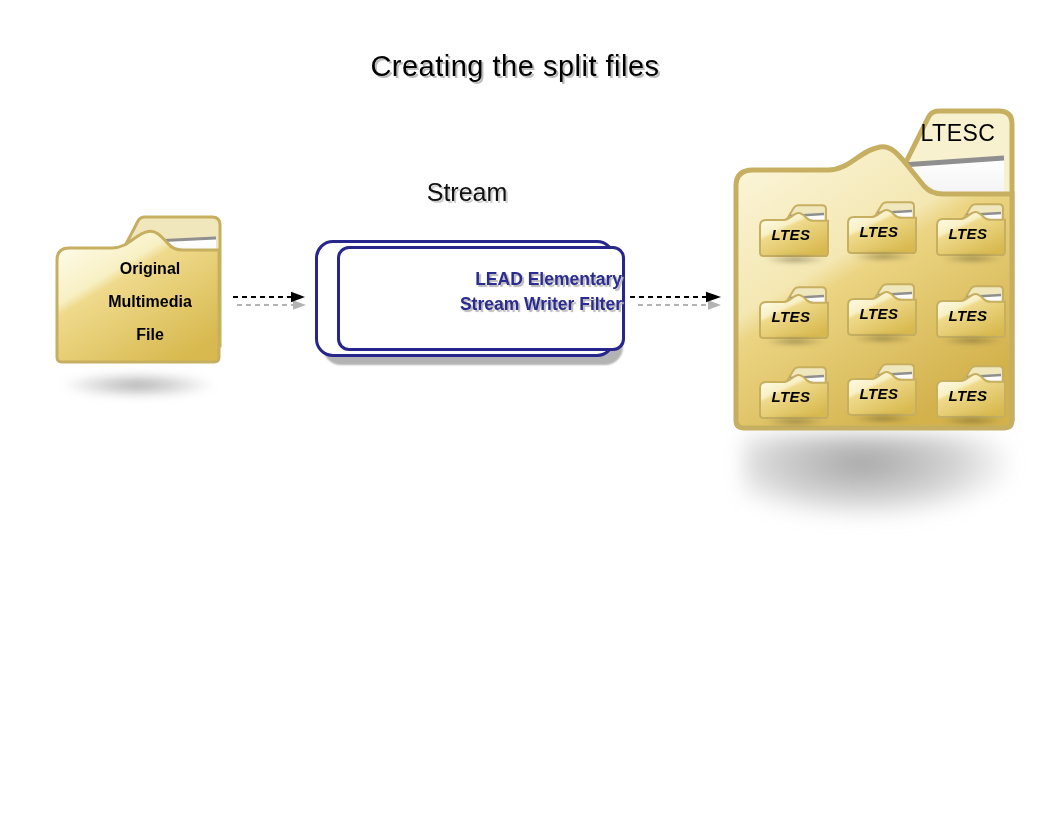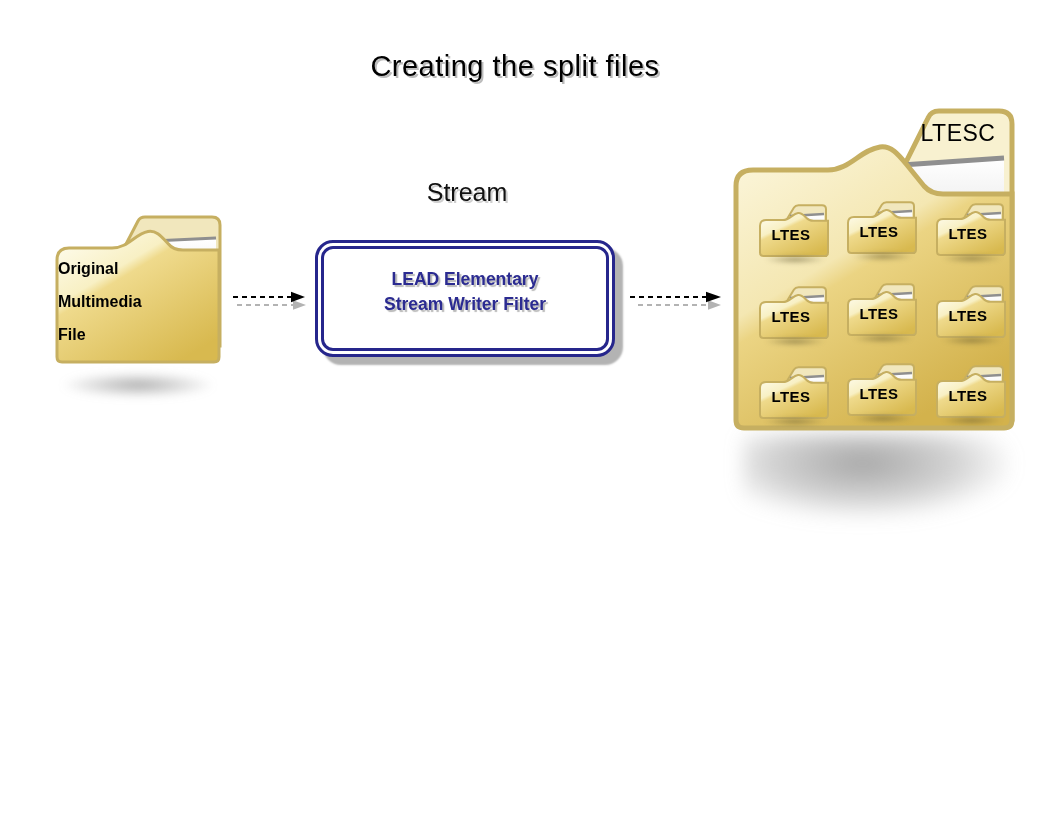--- a/index.html
+++ b/index.html
@@ -23,42 +23,42 @@
 
   
   .filter-box{
     left:315px;top:240px;width:300px;height:117px;box-sizing:border-box;
     border:3px solid #26268C;border-radius:18px;background:#fff;padding:3px;
     box-shadow:8px 8px 2px #b3b3b3;
   }
   .filter-box-inner{
     width:100%;height:100%;box-sizing:border-box;
     border:3px solid #26268C;border-radius:12px;background:#fff;
-    display:flex;flex-direction:column;align-items:center;justify-content:center;
+    display:flex;flex-direction:column;align-items:flex-end;justify-content:center;margin-left:16px;
   }
   .filter-line{
     font-size:17.5px;font-weight:700;color:#2B2B91;line-height:25px;
     text-shadow:2px 2px 1px #b9b9b9;margin-top:-14px;
   }
   .filter-line + .filter-line{margin-top:0;}
 
   
   .source-folder-text{
-    left:58px;top:252px;width:160px;
+    left:58px;top:252px;width:160px;text-align:center;padding-left:12px;
   }
   .source-folder-text div{
     font-size:16px;font-weight:700;color:#000;line-height:33px;
   }
   .ltesc-label{
     left:902px;top:120px;width:112px;text-align:center;
     font-size:23px;font-weight:400;color:#000;letter-spacing:0.5px;
   }
 
   
-  .subfolder{width:74px;height:64px;}
+  .subfolder{width:74px;height:64px;font-style:italic;}
   .subfolder .label{
     position:absolute;left:0;top:22px;width:68px;text-align:center;
     font-size:15px;font-weight:700;color:#000;letter-spacing:0.5px;
   }
   .mini-shadow{
     position:absolute;left:7px;top:51px;width:62px;height:9px;
     background:radial-gradient(ellipse at center, rgba(95,85,45,0.55) 0%, rgba(95,85,45,0) 70%);
     filter:blur(2px);
   }
 

